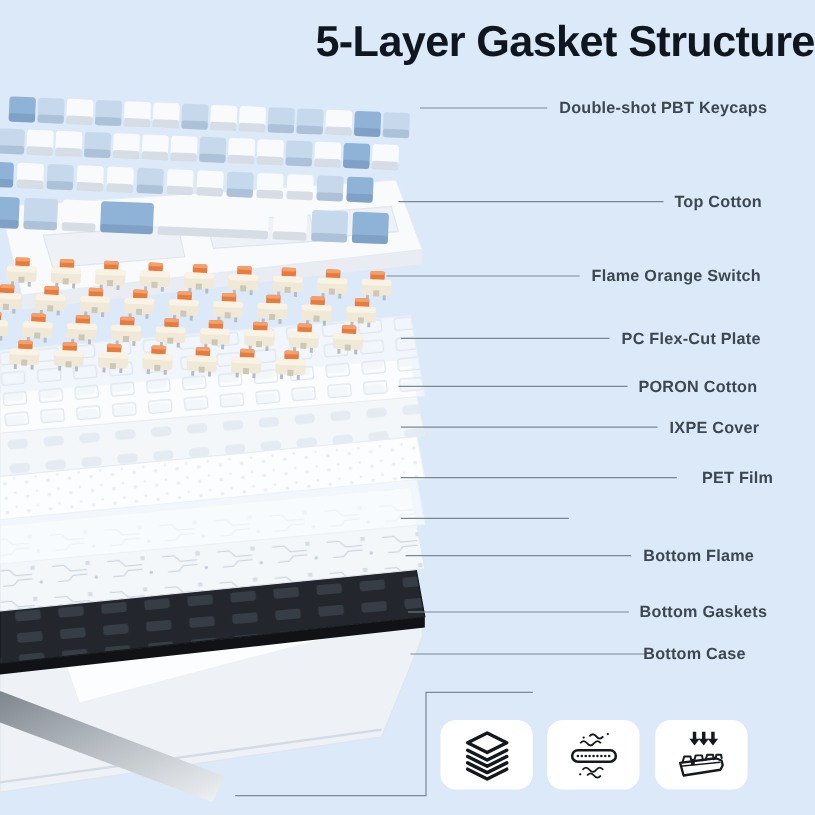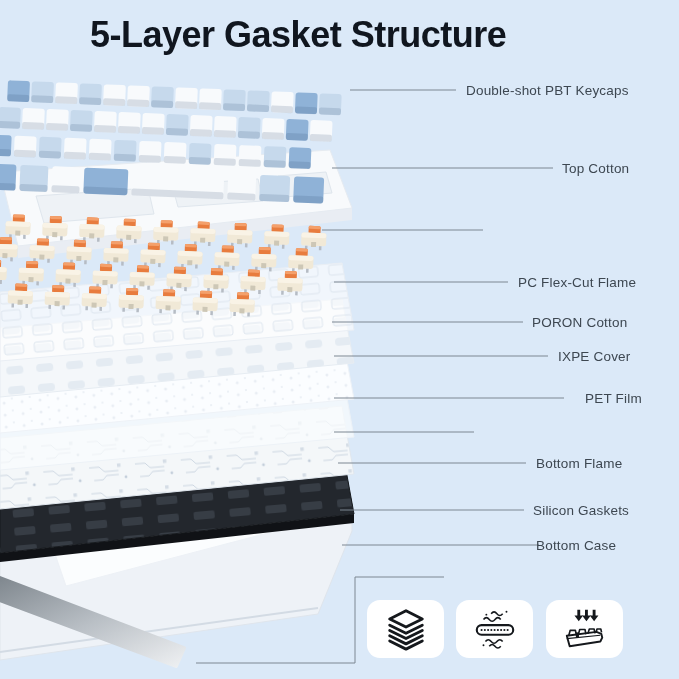--- a/index.html
+++ b/index.html
@@ -1,23 +1,23 @@
 <!DOCTYPE html>
 <html><head>
 <meta charset="utf-8">
 <style>
   html,body{margin:0;padding:0;background:#dbe9f8;}
   .stage{position:relative;width:679px;height:679px;background:#dbe9f8;overflow:hidden;
          font-family:"Liberation Sans",sans-serif;}
   .artwork{position:absolute;left:0;top:0;}
-  .page-title{position:absolute;left:90px;right:0;top:14px;text-align:left;
+  .page-title{position:absolute;left:90px;right:0;top:14px;text-align:right;
               font-size:36px;font-weight:800;letter-spacing:-0.5px;color:#10161f;
               font-family:"Liberation Sans",sans-serif;}
   .label{position:absolute;transform:translateY(-50%);white-space:nowrap;
-         font-size:13.5px;font-weight:400;color:#3d4751;letter-spacing:.2px;}
+         font-size:13.5px;font-weight:700;color:#3d4751;letter-spacing:.2px;}
   .icon-card{position:absolute;width:77px;height:58px;background:#ffffff;border-radius:13px;
              display:flex;align-items:center;justify-content:center;}
 </style>
 </head>
 <body>
 
 <div class="stage">
 
   <svg class="artwork" width="679" height="679" viewBox="0 0 679 679">
     <defs>
@@ -226,26 +226,27 @@
       <line x1="340" y1="510" x2="524" y2="510"></line>
       <line x1="342" y1="545" x2="539" y2="545"></line>
       <path d="M444,577 L355,577 L355,663 L196,663"></path>
     </g>
   </svg>
 
   <div class="page-title">5-Layer Gasket Structure</div>
 
   <div class="label" style="left:466px;top:90px">Double-shot PBT Keycaps</div>
   <div class="label" style="left:562px;top:168px">Top Cotton</div>
-  <div class="label" style="left:518px;top:282px">PC Flex-Cut Flame</div>
+  <div class="label" style="left:493px;top:230px">Flame Orange Switch</div>
+  <div class="label" style="left:518px;top:282px">PC Flex-Cut Plate</div>
   <div class="label" style="left:532px;top:322px">PORON Cotton</div>
   <div class="label" style="left:558px;top:356px">IXPE Cover</div>
   <div class="label" style="left:585px;top:398px">PET Film</div>
   <div class="label" style="left:536px;top:463px">Bottom Flame</div>
-  <div class="label" style="left:533px;top:510px">Silicon Gaskets</div>
+  <div class="label" style="left:533px;top:510px">Bottom Gaskets</div>
   <div class="label" style="left:536px;top:545px">Bottom Case</div>
 
   <div class="icon-card" style="left:367px;top:600px">
     <svg width="46" height="46" viewBox="0 0 48 48">
       <path d="M24,5 L41,13.5 L24,22 L7,13.5 Z" fill="none" stroke="#15181c" stroke-width="3" stroke-linejoin="round"></path>
       <path d="M7,20 L24,28.5 L41,20" fill="none" stroke="#15181c" stroke-width="3" stroke-linejoin="round" stroke-linecap="round"></path>
       <path d="M7,25.5 L24,34 L41,25.5" fill="none" stroke="#15181c" stroke-width="3" stroke-linejoin="round" stroke-linecap="round"></path>
       <path d="M7,31 L24,39.5 L41,31" fill="none" stroke="#15181c" stroke-width="3" stroke-linejoin="round" stroke-linecap="round"></path>
       <path d="M7,36.5 L24,45 L41,36.5" fill="none" stroke="#15181c" stroke-width="3" stroke-linejoin="round" stroke-linecap="round"></path>
     </svg>

